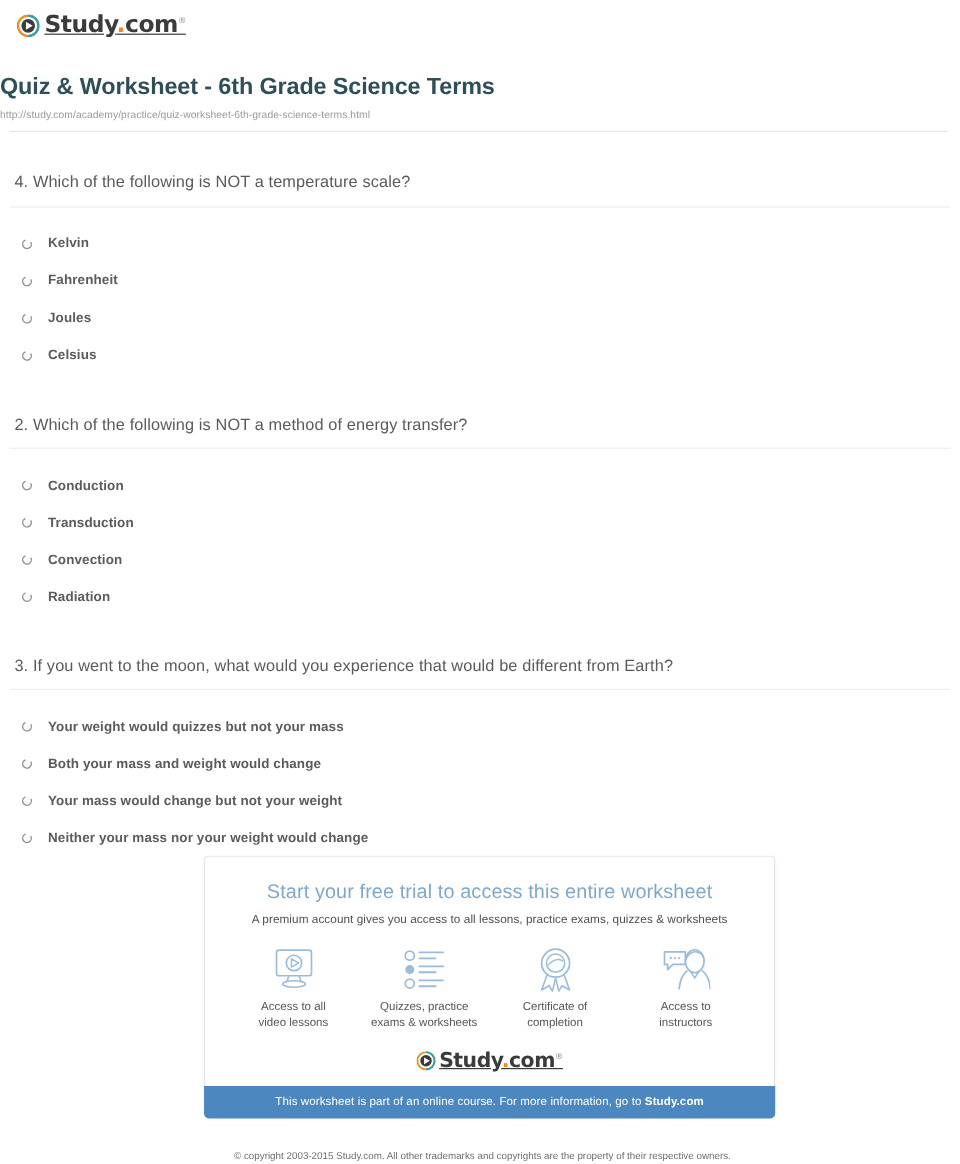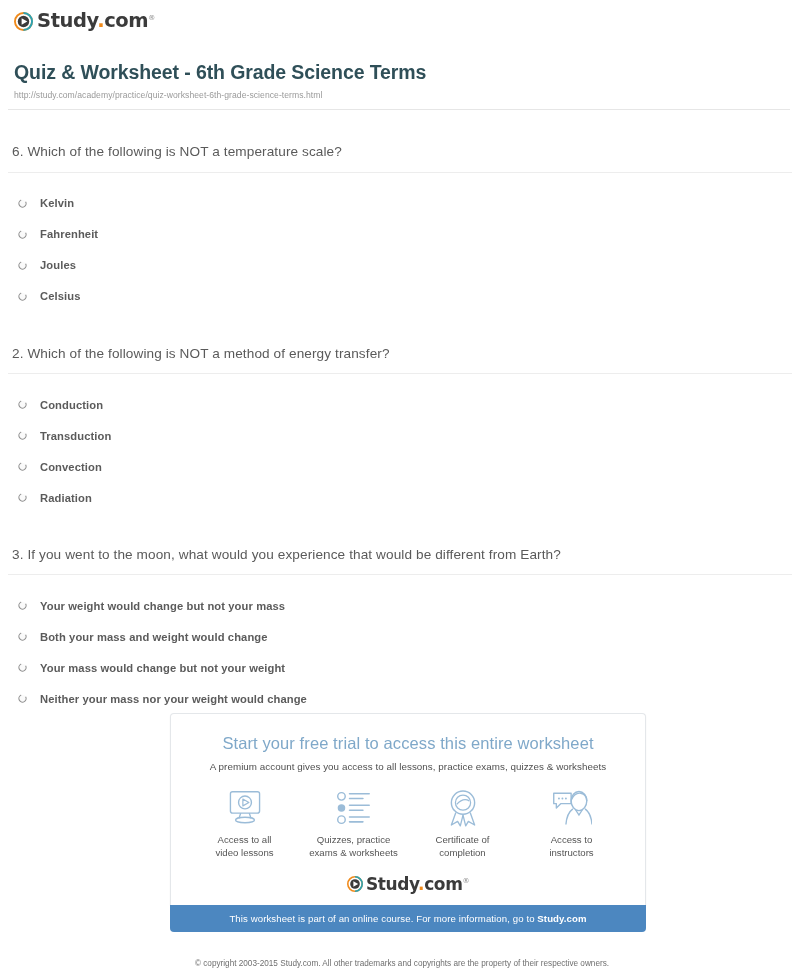--- a/index.html
+++ b/index.html
@@ -34,32 +34,32 @@
     display: block;
   }
   .brand-wordmark {
     font-family: "DejaVu Sans", sans-serif;
     font-size: 19.5px;
     font-weight: 600;
     letter-spacing: -0.4px;
     color: #3b3b3b;
     line-height: 1;
     white-space: nowrap;
+    text-decoration: underline;
   }
   .brand-wordmark .dot { color: #f08b1d; }
   .brand-tm {
     font-size: 7px;
     vertical-align: super;
     color: #8a8a8a;
     font-weight: 400;
   }
 
   .title-block {
     margin-top: 27px;
-    padding-left: 14px;
   }
   .page-title {
     font-family: "Liberation Sans", sans-serif;
     font-size: 19.5px;
     font-weight: bold;
     color: #2f4f58;
     letter-spacing: -0.1px;
     margin: 0;
     line-height: 1.15;
   }
@@ -223,21 +223,21 @@
 
 <div class="title-block">
   <h1 class="page-title">Quiz &amp; Worksheet - 6th Grade Science Terms</h1>
   <div class="page-url">http://study.com/academy/practice/quiz-worksheet-6th-grade-science-terms.html</div>
 </div>
 <div class="rule"></div>
 
 <div class="quiz-body">
 
   <div class="question-block">
-    <div class="question-text">6. Which of the following is NOT a temperature scale?</div>
+    <div class="question-text">4. Which of the following is NOT a temperature scale?</div>
     <div class="question-rule"></div>
     <div class="options">
       <div class="option-row">
         <svg class="radio-icon" viewBox="0 0 20 20">
             <circle cx="10" cy="10" r="8" fill="#fafafa" stroke="#8f8f8f" stroke-width="2.5" stroke-dasharray="38 12" transform="rotate(-30 10 10)"></circle>
           </svg>
         <span class="option-label">Kelvin</span>
       </div>
       <div class="option-row">
         <svg class="radio-icon" viewBox="0 0 20 20">
@@ -292,21 +292,21 @@
   </div>
 
   <div class="question-block">
     <div class="question-text">3. If you went to the moon, what would you experience that would be different from Earth?</div>
     <div class="question-rule"></div>
     <div class="options">
       <div class="option-row">
         <svg class="radio-icon" viewBox="0 0 20 20">
             <circle cx="10" cy="10" r="8" fill="#fafafa" stroke="#8f8f8f" stroke-width="2.5" stroke-dasharray="38 12" transform="rotate(-30 10 10)"></circle>
           </svg>
-        <span class="option-label">Your weight would change but not your mass</span>
+        <span class="option-label">Your weight would quizzes but not your mass</span>
       </div>
       <div class="option-row">
         <svg class="radio-icon" viewBox="0 0 20 20">
             <circle cx="10" cy="10" r="8" fill="#fafafa" stroke="#8f8f8f" stroke-width="2.5" stroke-dasharray="38 12" transform="rotate(-30 10 10)"></circle>
           </svg>
         <span class="option-label">Both your mass and weight would change</span>
       </div>
       <div class="option-row">
         <svg class="radio-icon" viewBox="0 0 20 20">
             <circle cx="10" cy="10" r="8" fill="#fafafa" stroke="#8f8f8f" stroke-width="2.5" stroke-dasharray="38 12" transform="rotate(-30 10 10)"></circle>

